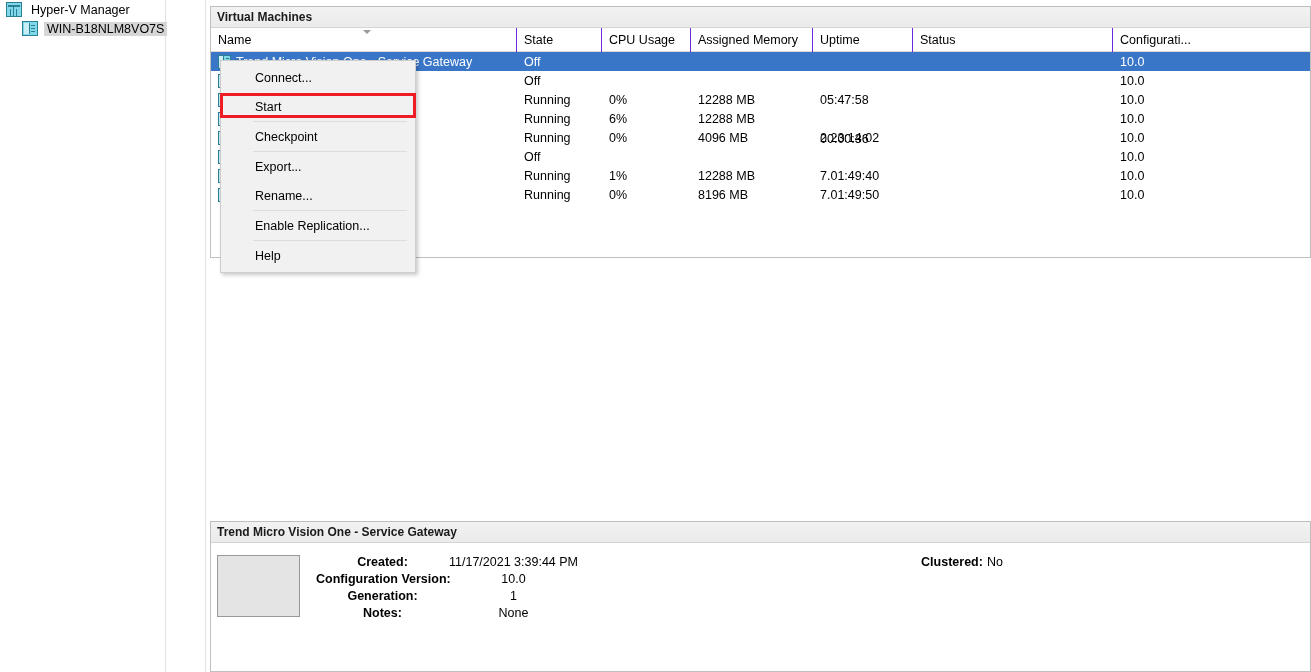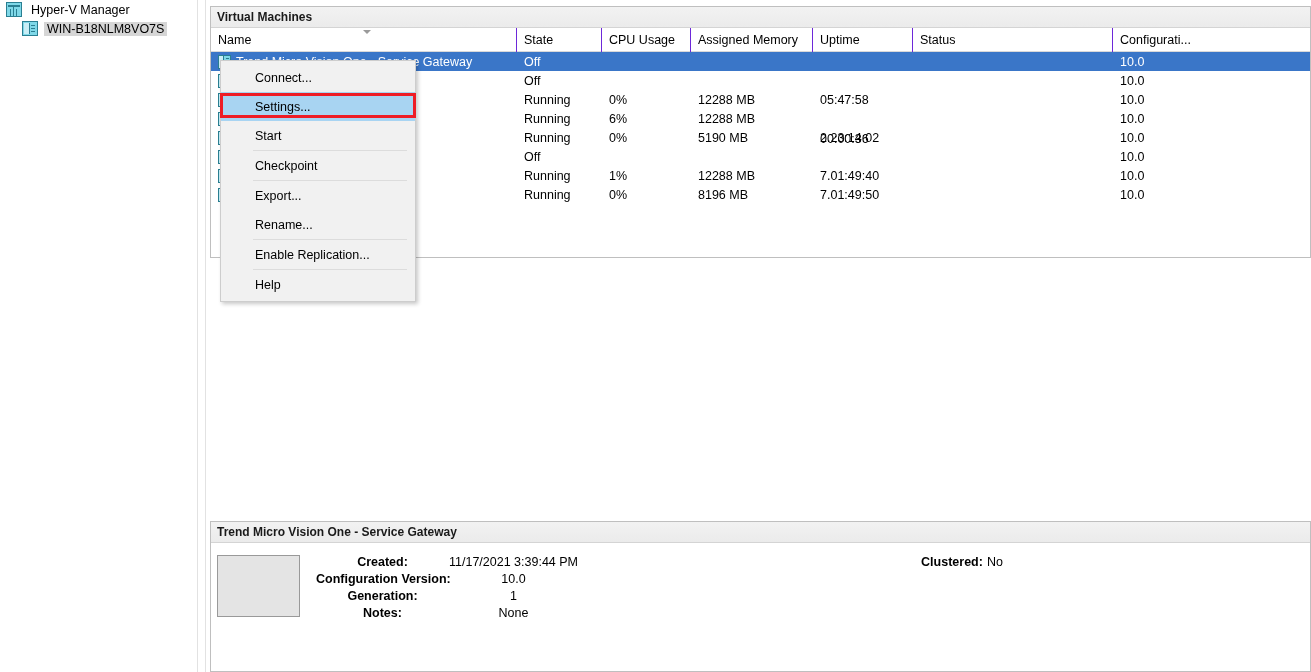--- a/index.html
+++ b/index.html
@@ -17,21 +17,21 @@
     position: relative;
     width: 1311px;
     height: 672px;
     background: #ffffff;
   }
 
   
   #left-pane {
     position: absolute;
     left: 0; top: 0;
-    width: 198px; height: 672px;
+    width: 166px; height: 672px;
     background: #ffffff;
     border-right: 1px solid #e2e2e2;
   }
   .tree-node {
     display: flex;
     align-items: center;
     height: 19px;
     padding-left: 6px;
     white-space: nowrap;
     font-size: 12.5px;
@@ -392,21 +392,21 @@
               <div class="td" style="width: 200px;"></div>
               <div class="td" style="width: 85px;">10.0</div>
             </div>
             <div class="vm-row">
               <div class="td td-name" style="width: 306px;">
                 <span class="vm-ic"></span>
                 <span></span>
               </div>
               <div class="td" style="width: 85px;">Running</div>
               <div class="td" style="width: 89px;">0%</div>
-              <div class="td" style="width: 122px;">5190 MB</div>
+              <div class="td" style="width: 122px;">4096 MB</div>
               <div class="td" style="width: 100px;">2.23:14:02</div>
               <div class="td" style="width: 200px;"></div>
               <div class="td" style="width: 85px;">10.0</div>
             </div>
             <div class="vm-row">
               <div class="td td-name" style="width: 306px;">
                 <span class="vm-ic"></span>
                 <span></span>
               </div>
               <div class="td" style="width: 85px;">Off</div>
@@ -465,21 +465,20 @@
             <div class="dl">Clustered:</div>
             <div class="dv">No</div>
           </div>
       </div>
     </div>
 
   </div>
 
   <div id="ctx-menu">
       <div class="mi">Connect...</div>
-      <div class="mi active">Settings...</div>
       <div class="mi">Start</div>
       <div class="msep"></div>
       <div class="mi">Checkpoint</div>
       <div class="msep"></div>
       <div class="mi">Export...</div>
       <div class="mi">Rename...</div>
       <div class="msep"></div>
       <div class="mi">Enable Replication...</div>
       <div class="msep"></div>
       <div class="mi">Help</div>

